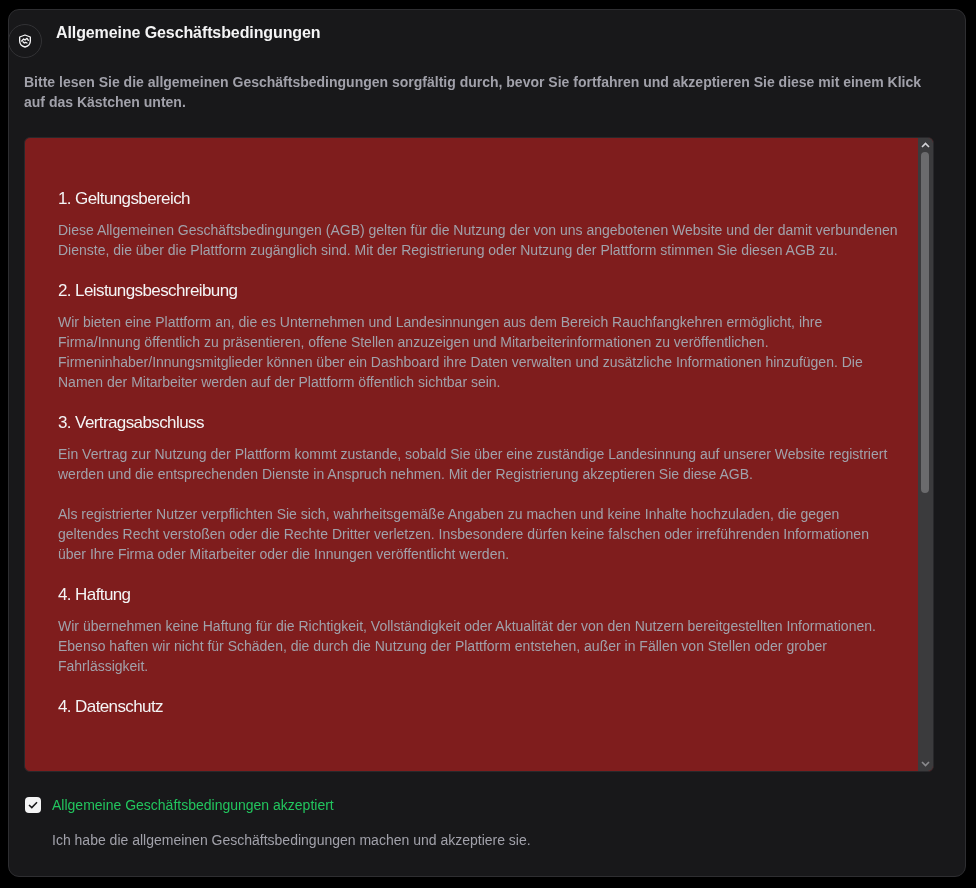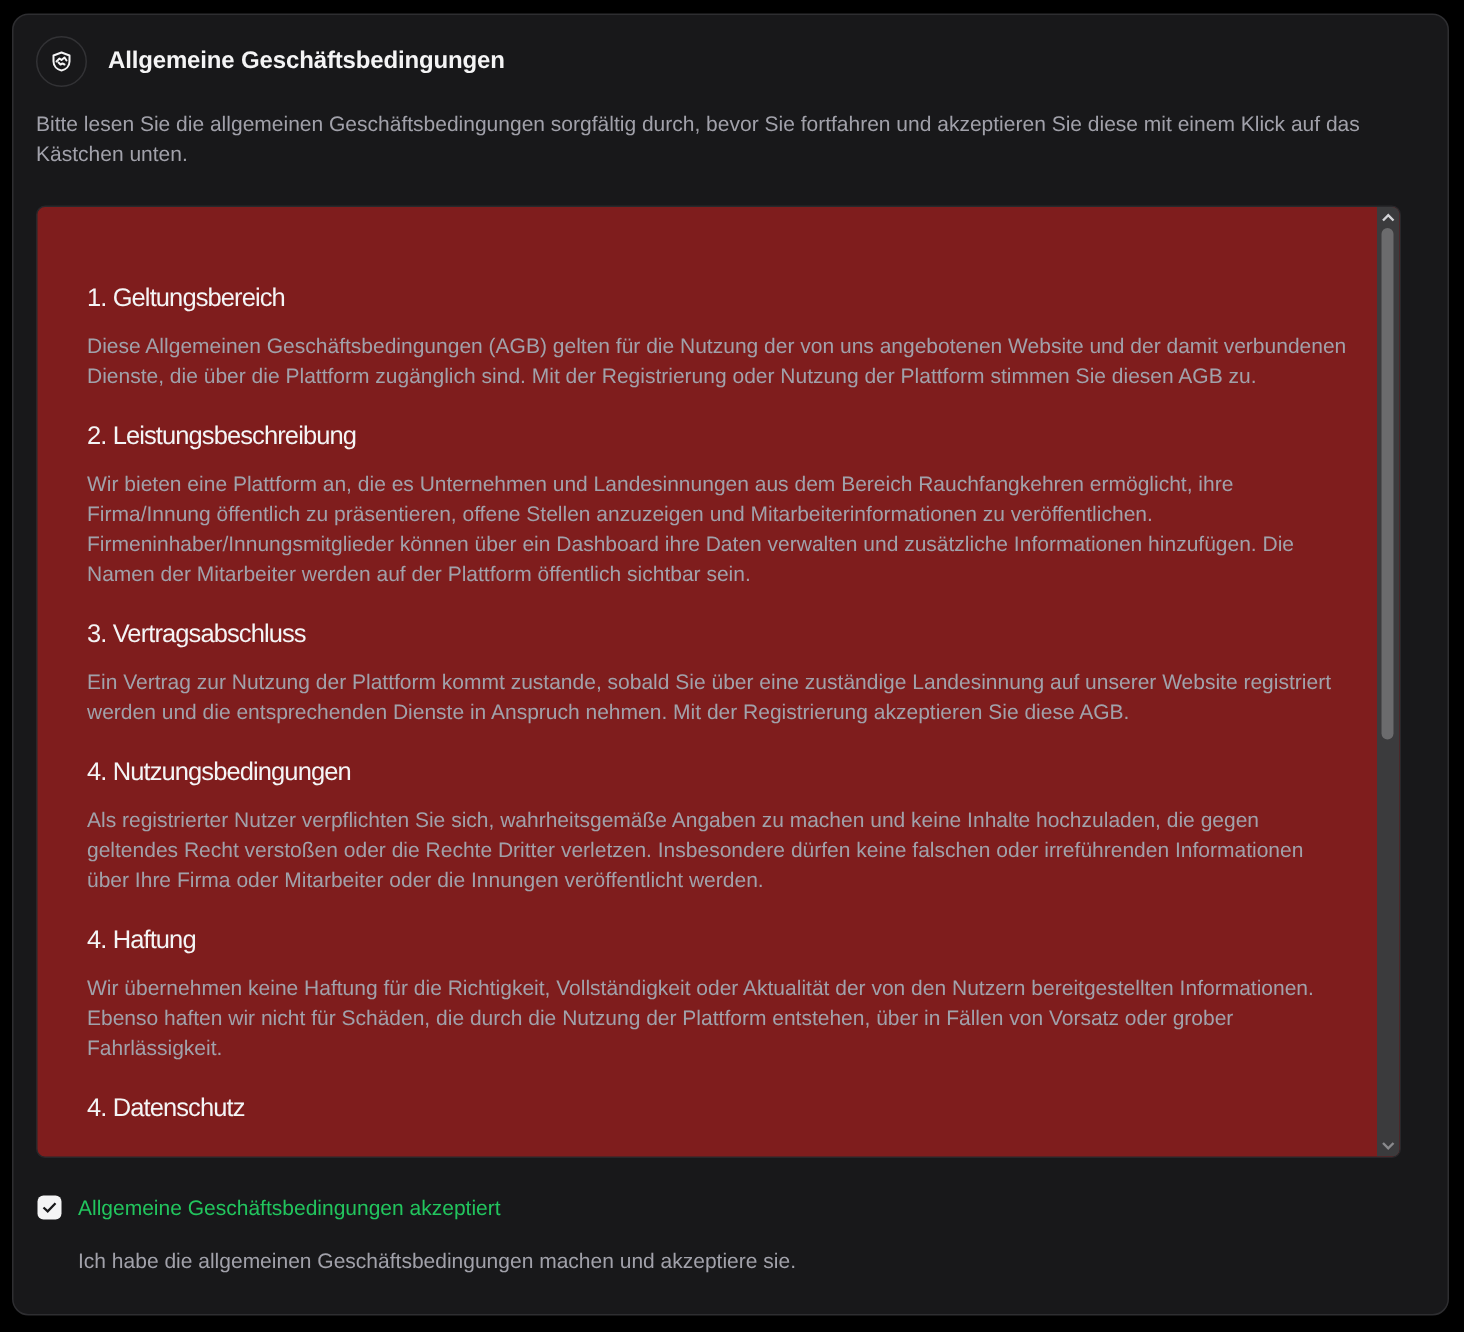--- a/index.html
+++ b/index.html
@@ -6,31 +6,31 @@
   body {
     width: 976px; height: 888px; background: #000000; overflow: hidden;
     font-family: "Liberation Sans", "DejaVu Sans", sans-serif;
     position: relative;
   }
   .card {
     position: absolute; left: 8px; top: 9px; width: 958px; height: 868px;
     background: #18181a; border: 1px solid #2e2e31; border-radius: 11px;
     box-sizing: border-box;
   }
-  .header { position: absolute; left: 24px; top: 24px; display: flex; align-items: center; }
+  .header { position: absolute; left: 8px; top: 24px; display: flex; }
   .icon-circle {
     width: 34px; height: 34px; border-radius: 50%; border: 1px solid #323235;
     display: flex; align-items: center; justify-content: center; box-sizing: border-box;
   }
   .title {
     margin-left: 14px; color: #f4f4f5; font-size: 16px; font-weight: bold; letter-spacing: -0.1px;
   }
   .desc {
     position: absolute; left: 24px; top: 72px; width: 912px;
-    color: #a1a1aa; font-size: 14px; line-height: 20px;
+    color: #a1a1aa; font-size: 14px; line-height: 20px; font-weight: bold;
   }
   .scroll-box {
     position: absolute; left: 24px; top: 137px; width: 910px; height: 635px;
     background: #7f1d1d; border: 1px solid #28282b; border-radius: 6px;
     box-sizing: border-box; overflow: hidden;
   }
   .scroll-content { position: absolute; left: 33px; top: 50px; width: 842px; }
   .section-title {
     color: #f4f4f5; font-size: 17px; letter-spacing: -0.6px; line-height: 22px;
     margin: 0 0 10px 0; font-weight: normal;
@@ -86,26 +86,25 @@
     </div>
     <div>
       <h3 class="section-title">2. Leistungsbeschreibung</h3>
       <p class="section-body">Wir bieten eine Plattform an, die es Unternehmen und Landesinnungen aus dem Bereich Rauchfangkehren ermöglicht, ihre Firma/Innung öffentlich zu präsentieren, offene Stellen anzuzeigen und Mitarbeiterinformationen zu veröffentlichen. Firmeninhaber/Innungsmitglieder können über ein Dashboard ihre Daten verwalten und zusätzliche Informationen hinzufügen. Die Namen der Mitarbeiter werden auf der Plattform öffentlich sichtbar sein.</p>
     </div>
     <div>
       <h3 class="section-title">3. Vertragsabschluss</h3>
       <p class="section-body">Ein Vertrag zur Nutzung der Plattform kommt zustande, sobald Sie über eine zuständige Landesinnung auf unserer Website registriert werden und die entsprechenden Dienste in Anspruch nehmen. Mit der Registrierung akzeptieren Sie diese AGB.</p>
     </div>
     <div>
-      <h3 class="section-title">4. Nutzungsbedingungen</h3>
       <p class="section-body">Als registrierter Nutzer verpflichten Sie sich, wahrheitsgemäße Angaben zu machen und keine Inhalte hochzuladen, die gegen geltendes Recht verstoßen oder die Rechte Dritter verletzen. Insbesondere dürfen keine falschen oder irreführenden Informationen über Ihre Firma oder Mitarbeiter oder die Innungen veröffentlicht werden.</p>
     </div>
     <div>
       <h3 class="section-title">4. Haftung</h3>
-      <p class="section-body">Wir übernehmen keine Haftung für die Richtigkeit, Vollständigkeit oder Aktualität der von den Nutzern bereitgestellten Informationen. Ebenso haften wir nicht für Schäden, die durch die Nutzung der Plattform entstehen, über in Fällen von Vorsatz oder grober Fahrlässigkeit.</p>
+      <p class="section-body">Wir übernehmen keine Haftung für die Richtigkeit, Vollständigkeit oder Aktualität der von den Nutzern bereitgestellten Informationen. Ebenso haften wir nicht für Schäden, die durch die Nutzung der Plattform entstehen, außer in Fällen von Stellen oder grober Fahrlässigkeit.</p>
     </div>
     <div>
       <h3 class="section-title">4. Datenschutz</h3>
       <p class="section-body"></p>
     </div>
   </div>
 
   <div class="scrollbar">
     <div class="scroll-arrow" style="top:0;">
       <svg width="9" height="6" viewBox="0 0 9 6">

